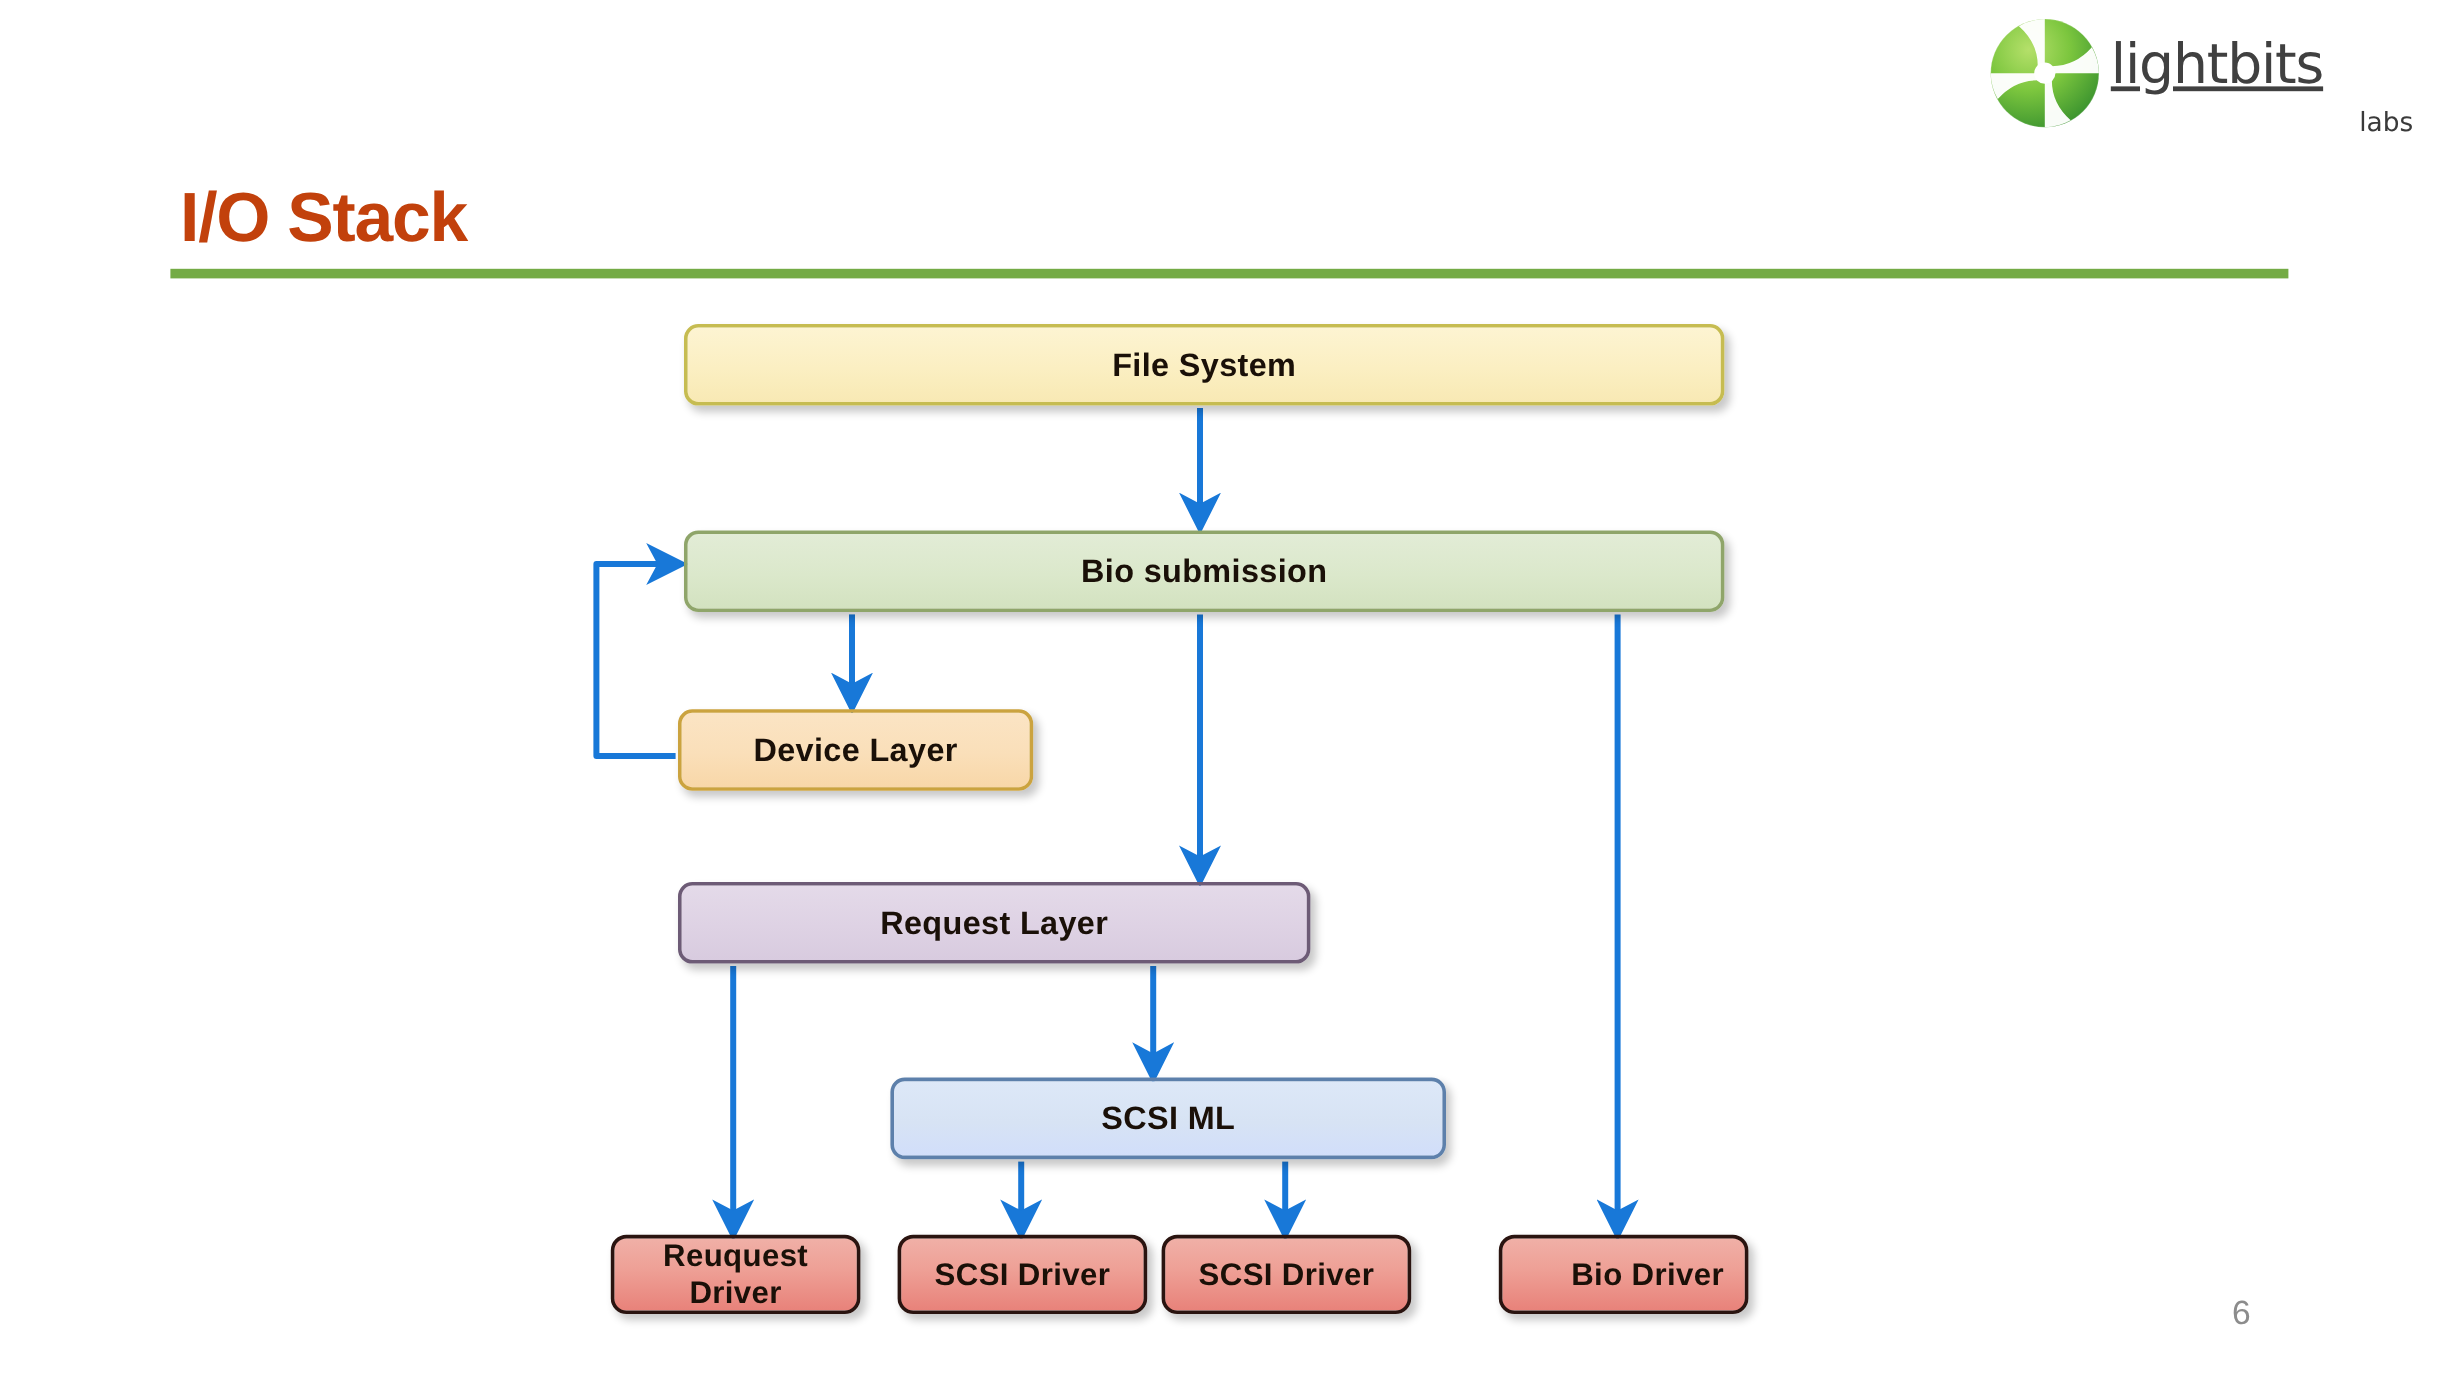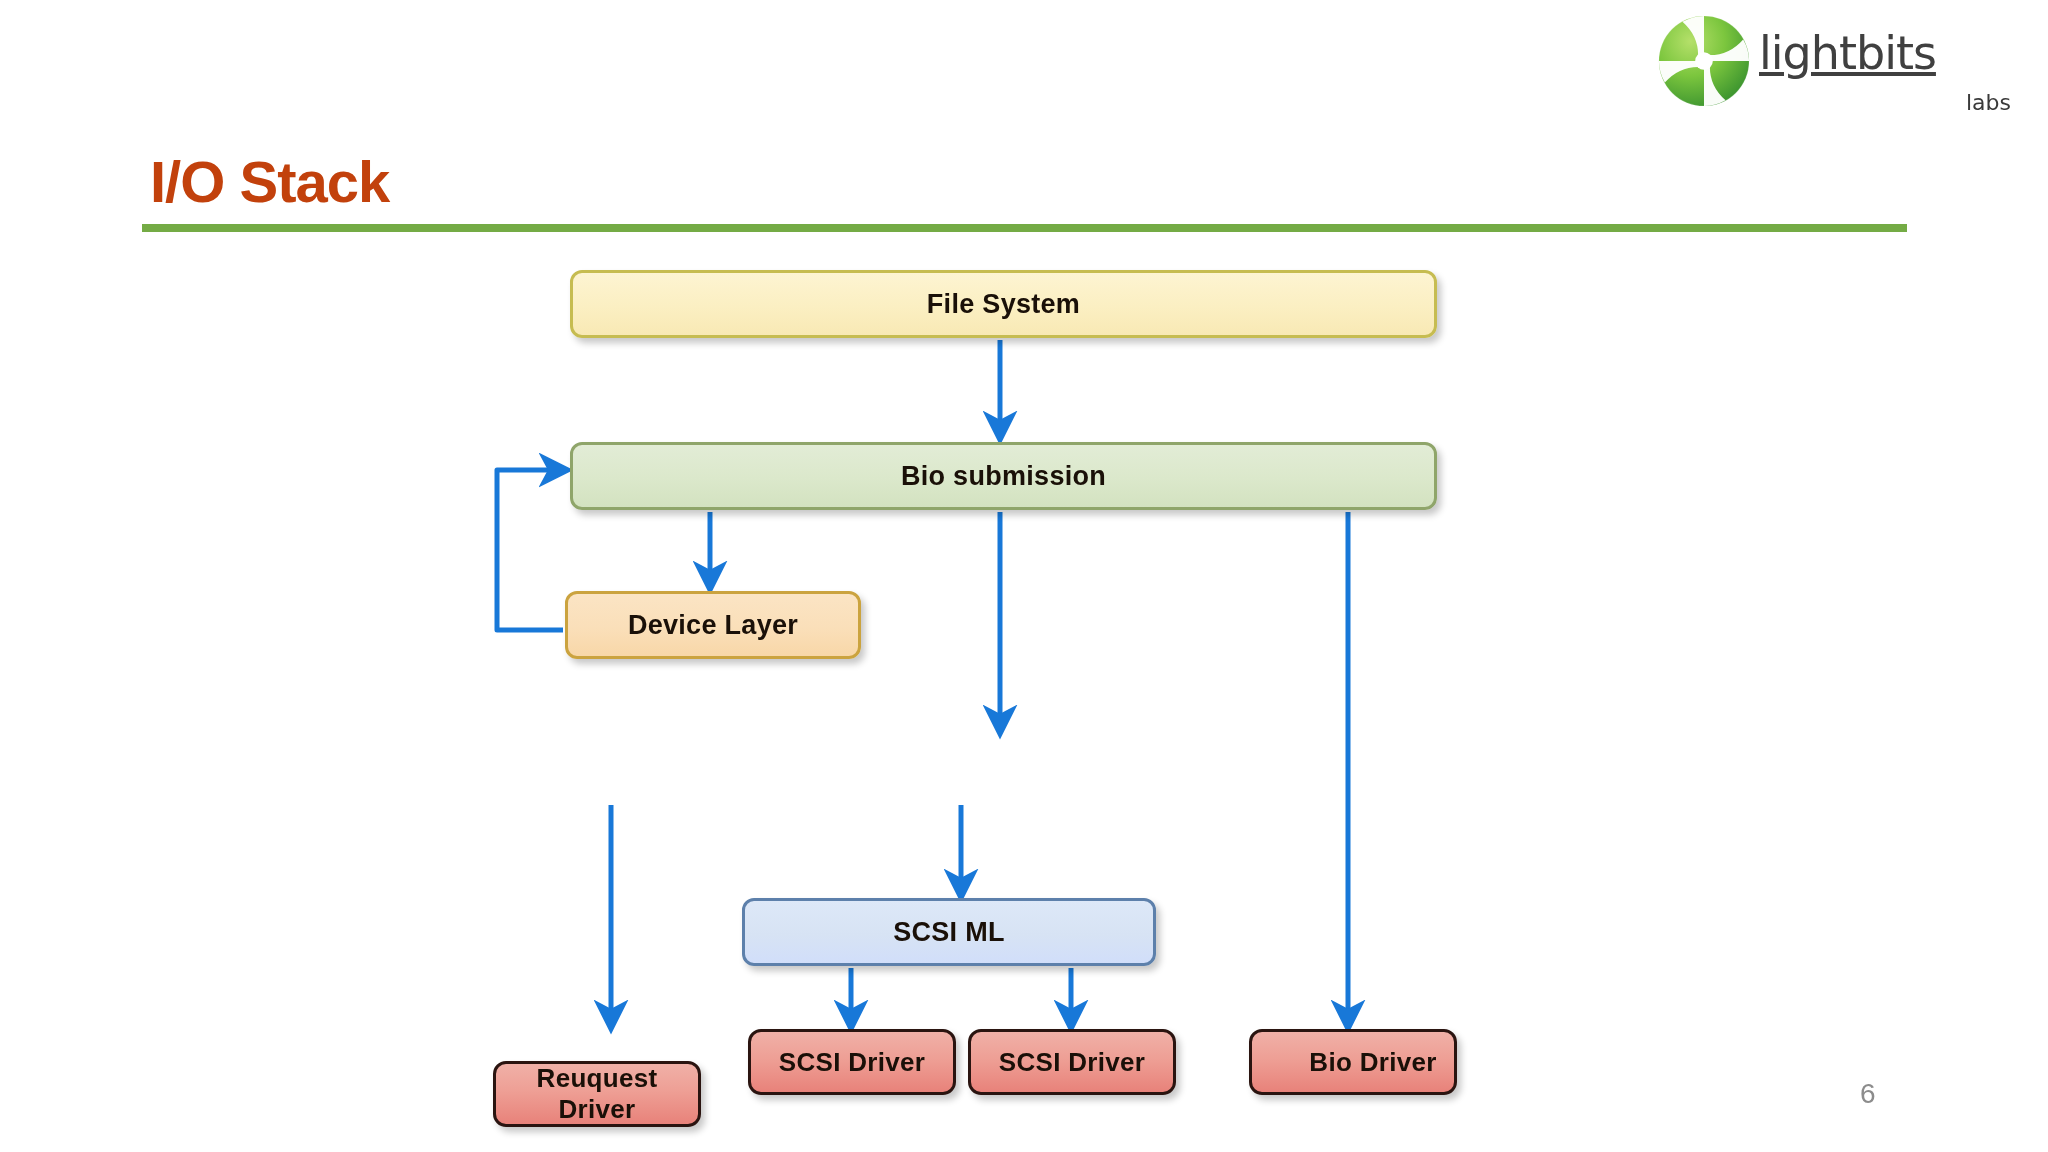--- a/index.html
+++ b/index.html
@@ -141,35 +141,35 @@
     border: 3px solid #cba33f;
     font-size: 27px;
   }
   .node-requestlayer {
     left: 565px; top: 735px; width: 527px; height: 68px;
     background: linear-gradient(180deg, #e4dae9 0%, #ded2e4 55%, #d8cbdf 100%);
     border: 3px solid #6d5b76;
     font-size: 27px;
   }
   .node-scsiml {
-    left: 742px; top: 898px; width: 414px; height: 68px;
+    left: 742px; top: 898px; width: 463px; height: 68px;
     background: linear-gradient(180deg, #dde8f8 0%, #d7e3f4 55%, #d1defa 100%);
     border: 3px solid #5d80ab;
     font-size: 27px;
   }
 
   .node-driver {
     top: 1029px;
     height: 66px;
     background: linear-gradient(180deg, #f0b0a7 0%, #ee9f95 45%, #e8827a 100%);
     border: 3px solid #2a1410;
     font-size: 26px;
     border-radius: 13px;
   }
-  .node-driver-1 { left: 493px; width: 208px; margin-top: 32px; }
+  .node-driver-1 { left: 509px; width: 208px; }
   .node-driver-2 { left: 748px; width: 208px; }
   .node-driver-3 { left: 968px; width: 208px; }
   .node-driver-4 { left: 1249px; width: 208px; padding-left: 40px; }
 </style>
 </head>
 <body>
 
 <div id="slide">
 
   <div id="logo">
@@ -236,20 +236,21 @@
 
       <path d="M 1071 968 L 1071 1017" stroke="#1878d8" stroke-width="5" fill="none" marker-end="url(#ah)"></path>
     </svg>
 
     <div class="node node-filesystem">File System</div>
 
     <div class="node node-biosubmission">Bio submission</div>
 
     <div class="node node-devicemapper">Device Layer</div>
 
+    <div class="node node-requestlayer">Request Layer</div>
 
     <div class="node node-scsiml">SCSI ML</div>
 
     <div class="node node-driver node-driver-1">Reuquest Driver</div>
 
     <div class="node node-driver node-driver-2">SCSI Driver</div>
 
     <div class="node node-driver node-driver-3">SCSI Driver</div>
 
     <div class="node node-driver node-driver-4">Bio Driver</div>

